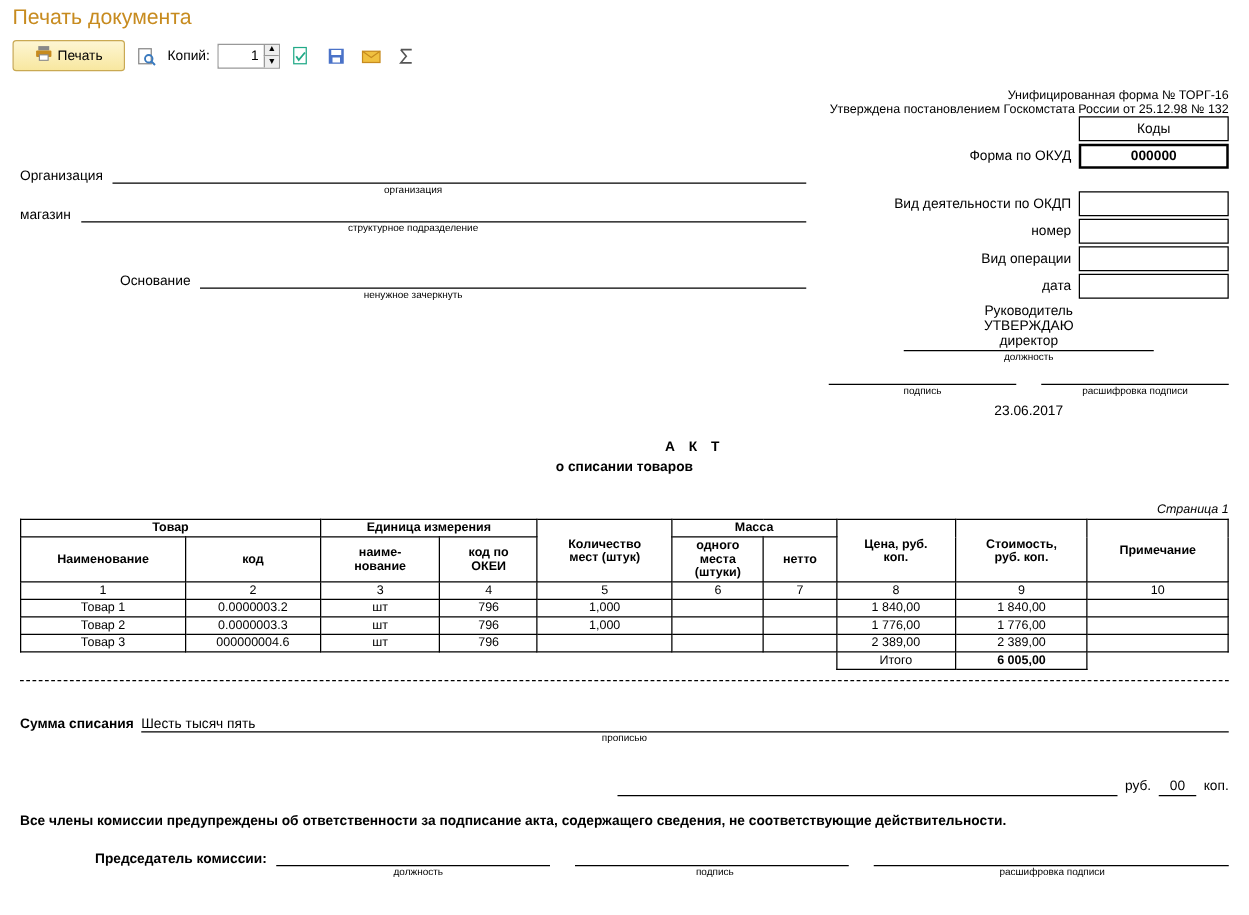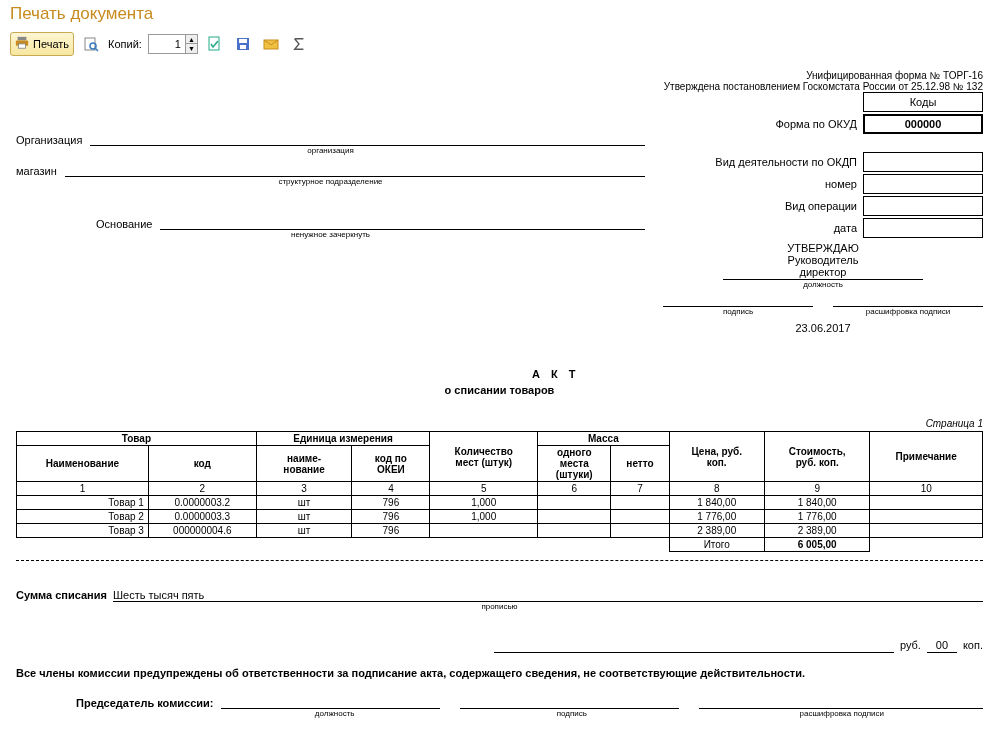--- a/index.html
+++ b/index.html
@@ -1,20 +1,20 @@
 <!DOCTYPE html>
 <html><head>
 <meta charset="utf-8">
 <style>
 * { box-sizing: border-box; margin: 0; padding: 0; }
 body { font-family: Arial, sans-serif; font-size: 11px; background: #fff; color: #000; }
 .header { padding: 4px 10px; }
 .header h1 { color: #c78b1f; font-size: 17px; font-weight: normal; }
 .toolbar { display: flex; align-items: center; gap: 6px; padding: 4px 10px; }
-.btn-print { display: inline-flex; align-items: center; gap: 4px; background: linear-gradient(#fdf6d3,#f8e7a0); border: 1px solid #c9a952; border-radius: 3px; padding: 3px 4px; cursor: pointer; font-size: 11px; }
+.btn-print { display: inline-flex; align-items: center; gap: 4px; background: linear-gradient(#fdf6d3,#f8e7a0); border: 1px solid #c9a952; border-radius: 3px; padding: 3px 17px; cursor: pointer; font-size: 11px; }
 .icon-btn { width: 22px; height: 22px; display: inline-flex; align-items: center; justify-content: center; border: 1px solid transparent; cursor: pointer; }
 .spin { display: inline-flex; align-items: center; border: 1px solid #999; background: #fff; }
 .spin input { width: 36px; border: none; text-align: right; padding: 2px 4px; font-size: 11px; outline: none; }
 .spin-btns { display: flex; flex-direction: column; }
 .spin-btns span { width: 12px; height: 9px; font-size: 7px; display: flex; align-items: center; justify-content: center; cursor: pointer; background: #eee; border-left: 1px solid #999; }
 .spin-btns span:first-child { border-bottom: 1px solid #999; }
 .doc { padding: 10px 16px; font-size: 11px; }
 .right-meta { text-align: right; font-size: 10px; }
 .top-flex { display: flex; gap: 18px; }
 .left-block { flex: 1; }
@@ -24,29 +24,29 @@
 .code-box { border: 2px solid #000; width: 120px; height: 20px; display: flex; align-items: center; justify-content: center; font-weight: bold; font-size: 11px; }
 .code-box.thin { border: 1px solid #000; font-weight: normal; }
 .uline { border-bottom: 1px solid #000; min-height: 14px; }
 .subl { text-align: center; font-size: 8px; }
 .field-row { display: flex; align-items: flex-end; margin-top: 8px; }
 .field-row .lbl { margin-right: 8px; white-space: nowrap; }
 .field-row .val { flex: 1; }
 .approve-block { text-align: center; font-size: 11px; margin-top: 4px; }
 .sig-flex { display: flex; gap: 20px; margin-top: 4px; }
 .sig-col { flex: 1; }
-.act-header { display: flex; justify-content: center; gap: 8px; align-items: center; margin-top: 34px; flex-direction: column; }
+.act-header { display: flex; justify-content: center; gap: 8px; align-items: center; margin-top: 17px; flex-direction: column; }
 .act-title { font-weight: bold; letter-spacing: 4px; text-align: right; width: 160px; }
 .act-table { border-collapse: collapse; }
 .act-table th, .act-table td { border: 1.5px solid #000; padding: 3px 10px; text-align: center; font-size: 11px; }
 .act-sub { text-align: center; font-weight: bold; margin-top: 4px; }
 .page-lbl { text-align: right; font-style: italic; font-size: 10px; margin-top: 22px; }
 .main-table { width: 100%; border-collapse: collapse; margin-top: 2px; padding-left: 48px; }
 .main-table th, .main-table td { border: 1px solid #000; padding: 1px 4px; font-size: 10px; text-align: center; }
-.main-table td.left { text-align: right; }
+.main-table td.left { text-align: center; }
 .main-table td.right { text-align: center; margin-left: 44px; }
 .dash-line { border: none; border-top: 1px dashed #000; margin: 8px 0; }
 .sum-line { display: flex; align-items: flex-start; gap: 6px; margin-top: 28px; }
 .sum-line .val { border-bottom: 1px solid #000; flex: 1; }
 .decl { margin-top: 14px; font-size: 11px; }
 .bold { font-weight: bold; }
 </style>
 </head>
 <body>
 
@@ -150,22 +150,22 @@
       <div class="codes-row">
           <label>Вид операции</label>
           <div class="code-box thin"></div>
         </div>
       <div class="codes-row">
           <label>дата</label>
           <div class="code-box thin"></div>
         </div>
 
       <div class="approve-block">
+        <div>Руководитель</div>
         <div>УТВЕРЖДАЮ</div>
-        <div>Руководитель</div>
         <div class="uline" style="width:200px;margin:0 auto">директор</div>
         <div class="subl">должность</div>
         <div class="sig-flex">
           <div class="sig-col">
               <div class="uline"></div>
               <div class="subl">подпись</div>
             </div>
           <div class="sig-col">
               <div class="uline"></div>
               <div class="subl">расшифровка подписи</div>

